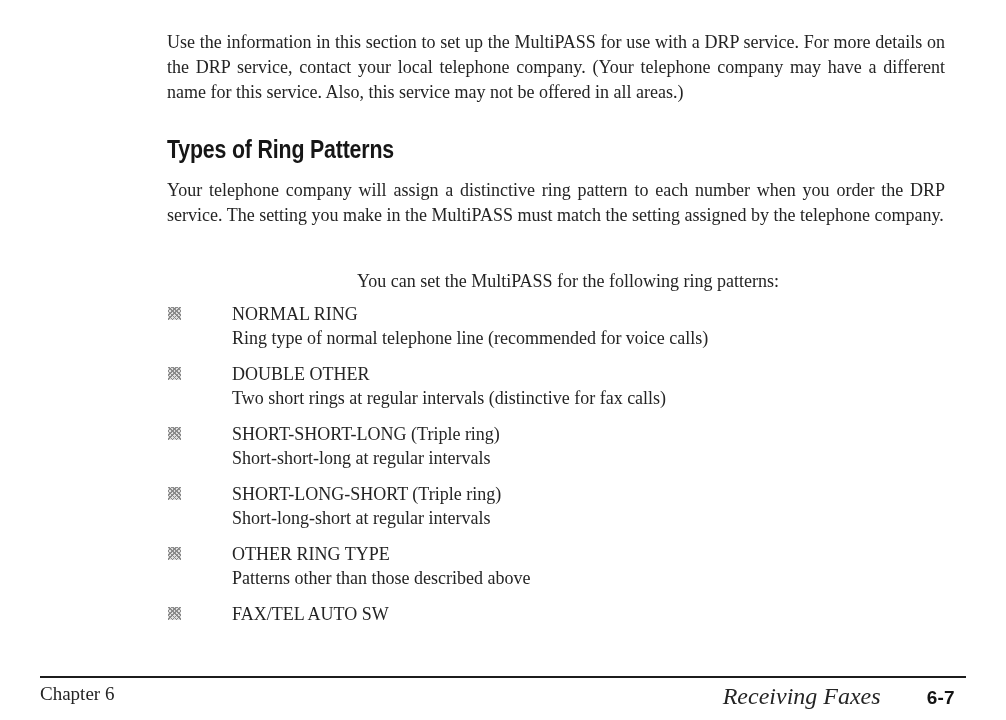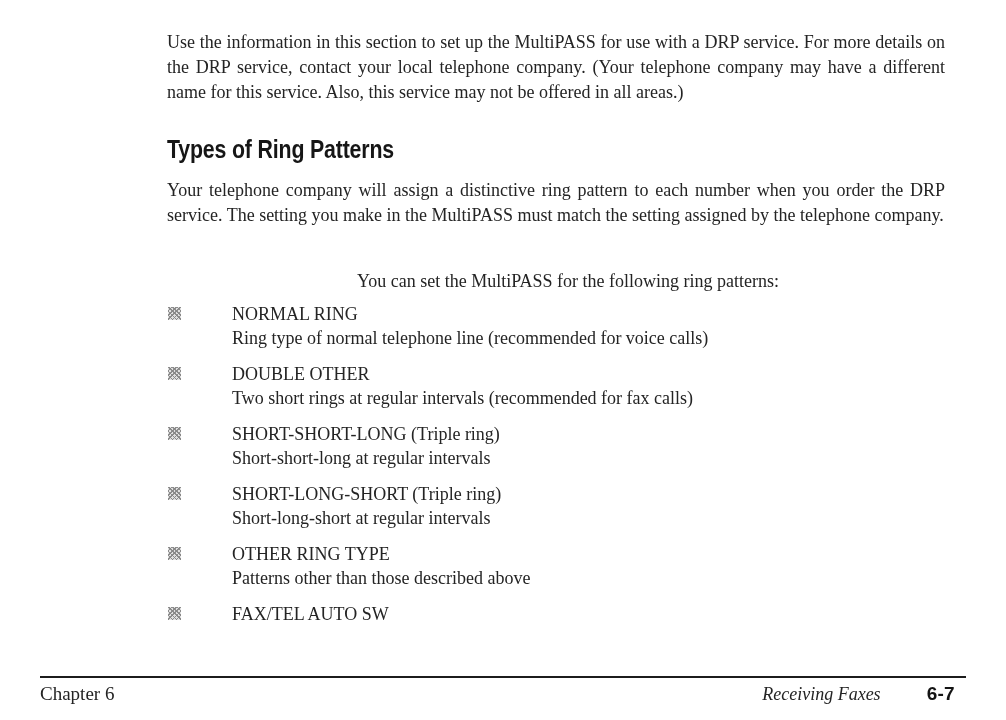--- a/index.html
+++ b/index.html
@@ -67,21 +67,21 @@
     font-size: 19px;
     color: #242424;
   }
   .footer-right {
     position: absolute; right: 51px; top: 683px;
     display: flex; align-items: baseline; gap: 46px;
   }
   .footer-section {
     font-family: "Liberation Serif", serif;
     font-style: italic;
-    font-size: 18px;
+    font-size: 24px;
     color: #242424;
   }
   .footer-page {
     font-family: "Liberation Sans", sans-serif;
     font-weight: 700;
     font-size: 19px;
     letter-spacing: 0.3px;
     color: #141414;
   }
 </style>
@@ -96,21 +96,21 @@
     <p class="para lead">You can set the MultiPASS for the following ring patterns:</p>
     <div class="ring-list" id="ring-list">
         <div class="ring-item">
           <span class="bullet"></span>
           <div class="ring-name">NORMAL RING</div>
           <div class="ring-desc">Ring type of normal telephone line (recommended for voice calls)</div>
         </div>
         <div class="ring-item">
           <span class="bullet"></span>
           <div class="ring-name">DOUBLE OTHER</div>
-          <div class="ring-desc">Two short rings at regular intervals (recommended for fax calls)</div>
+          <div class="ring-desc">Two short rings at regular intervals (distinctive for fax calls)</div>
         </div>
         <div class="ring-item">
           <span class="bullet"></span>
           <div class="ring-name">SHORT-SHORT-LONG (Triple ring)</div>
           <div class="ring-desc">Short-short-long at regular intervals</div>
         </div>
         <div class="ring-item">
           <span class="bullet"></span>
           <div class="ring-name">SHORT-LONG-SHORT (Triple ring)</div>
           <div class="ring-desc">Short-long-short at regular intervals</div>

